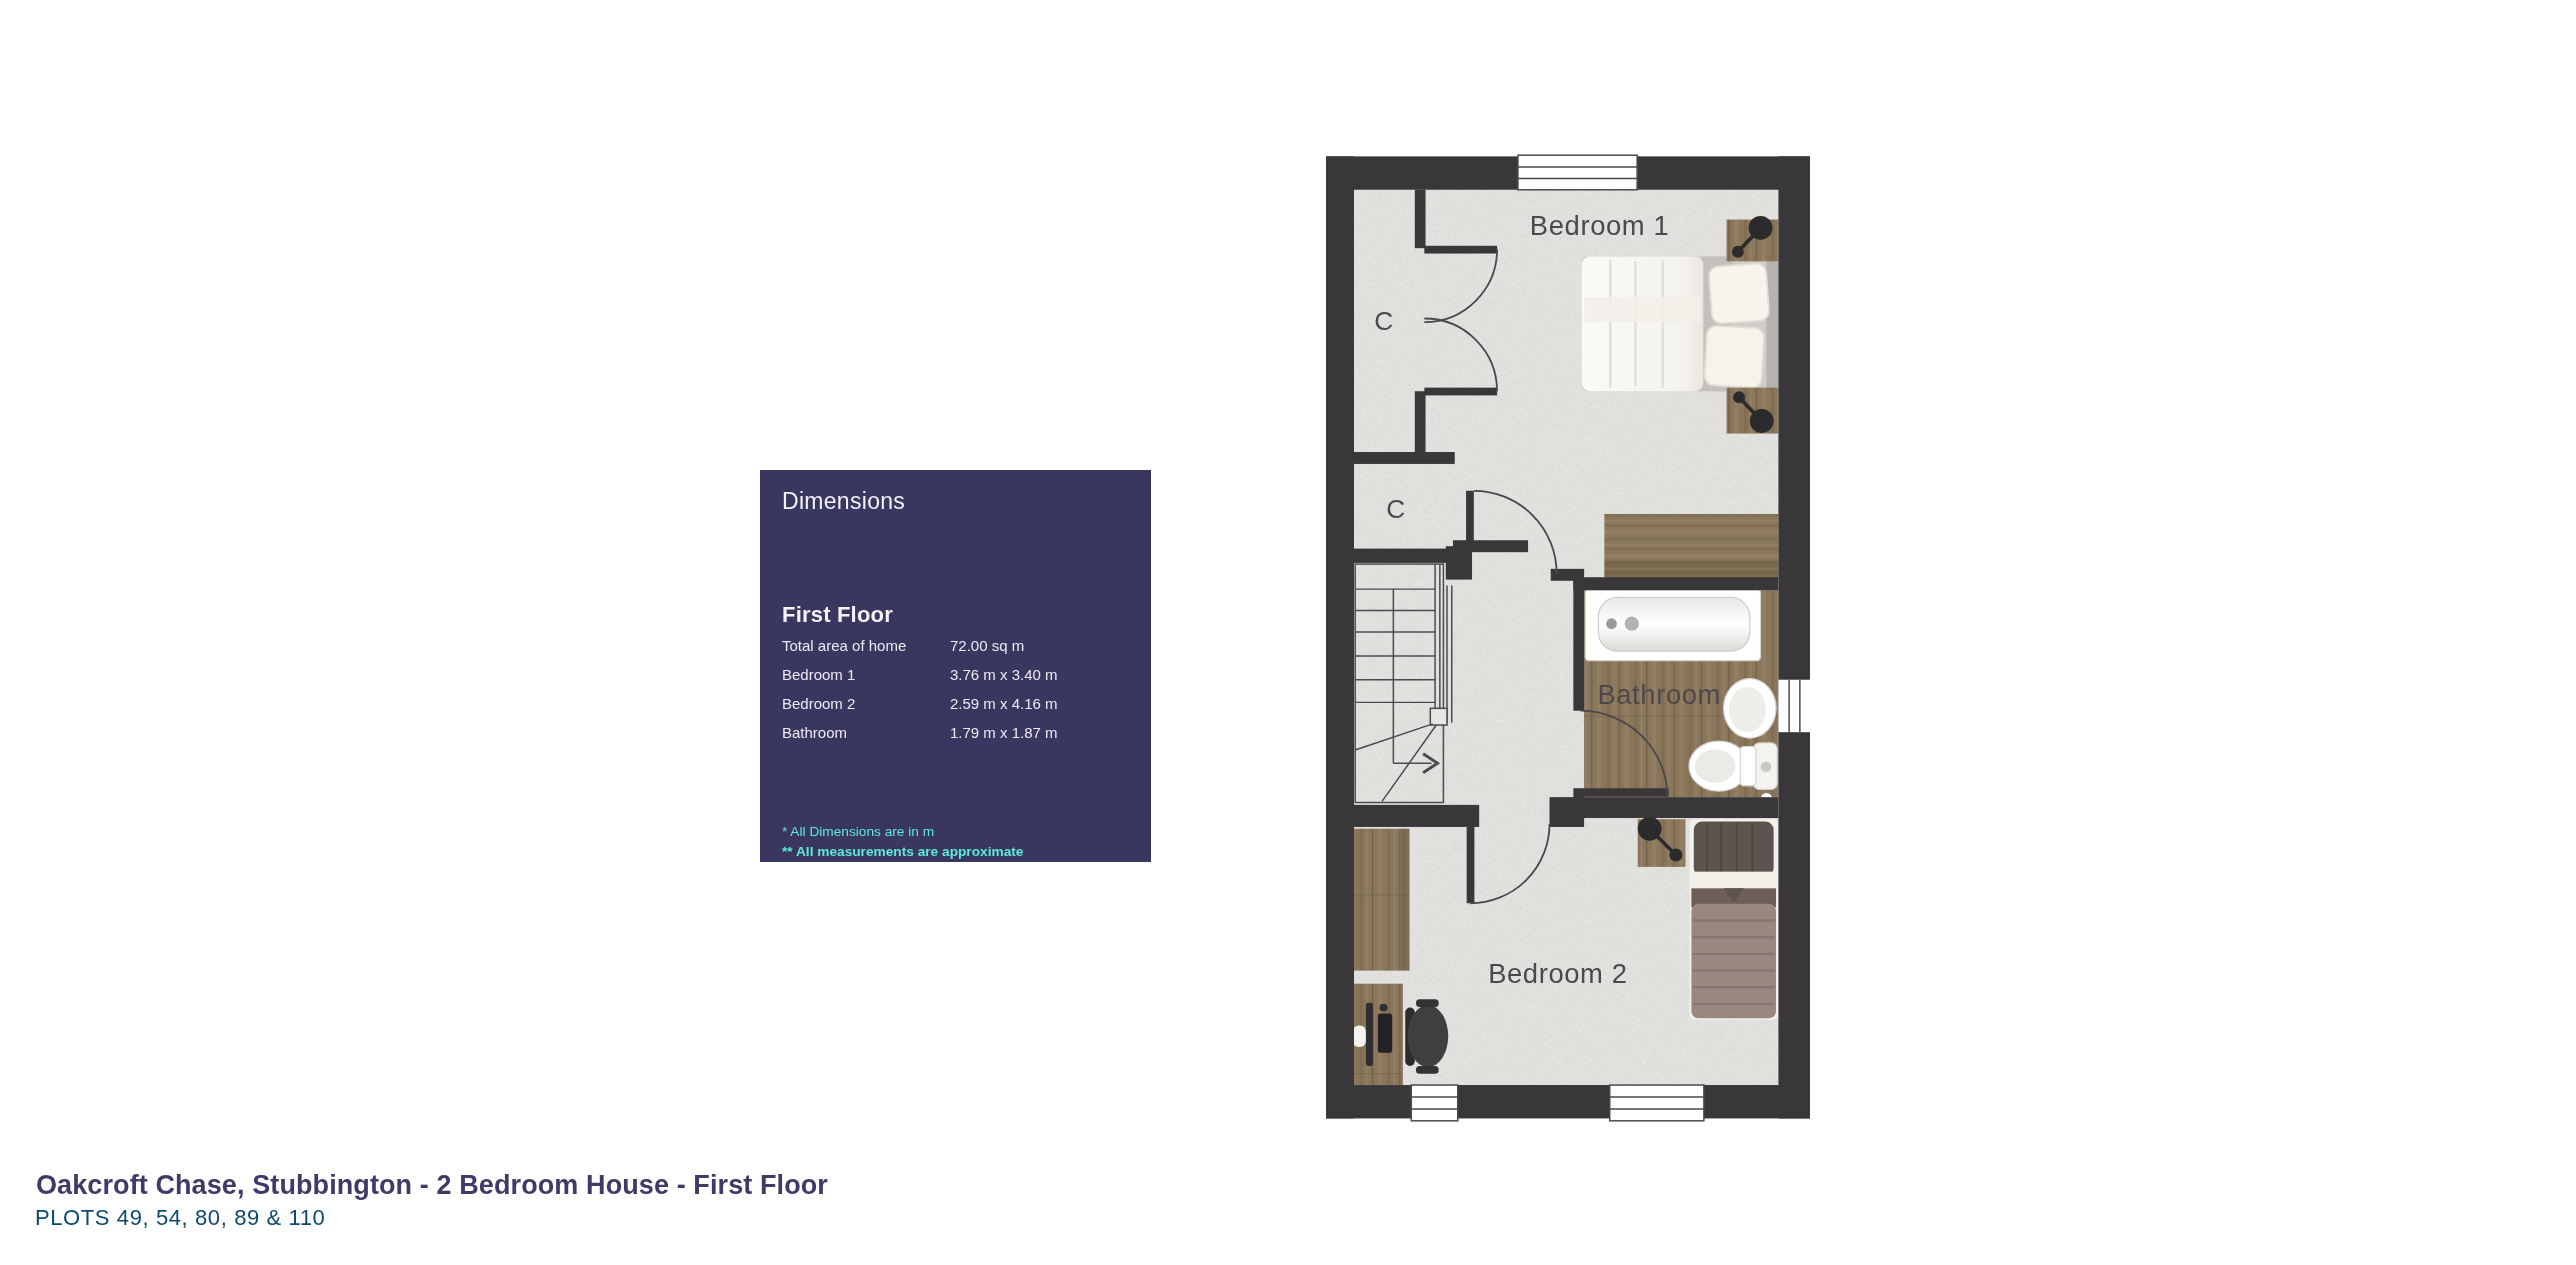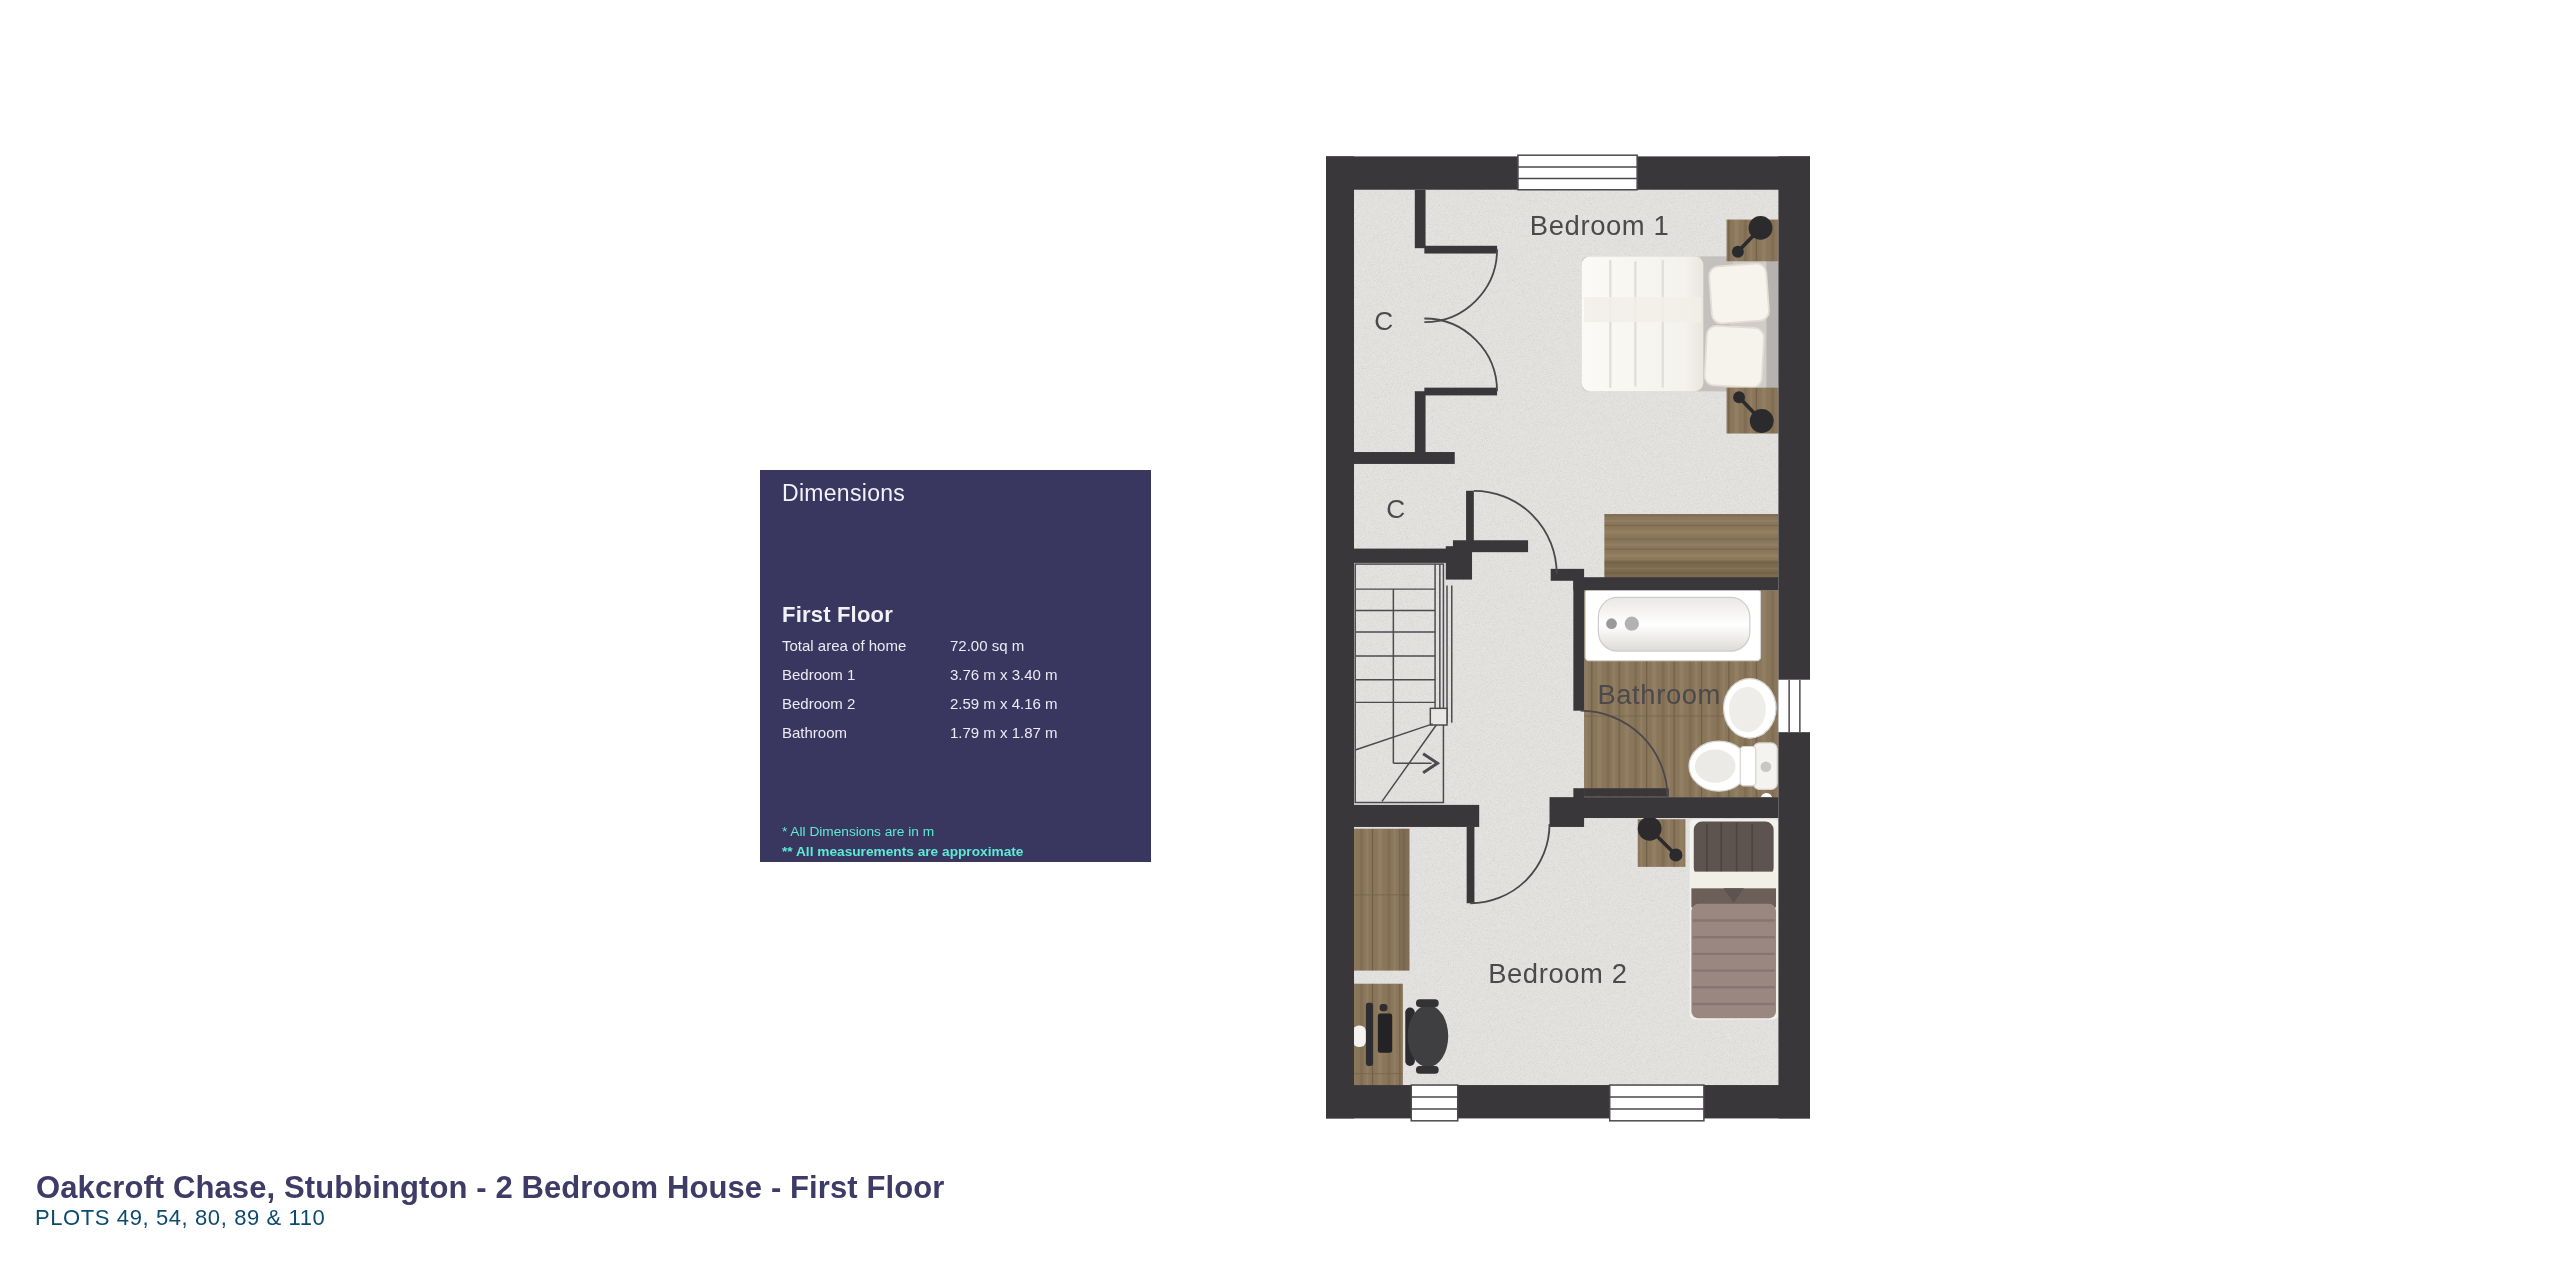--- a/index.html
+++ b/index.html
@@ -1,31 +1,31 @@
 <!DOCTYPE html>
 <html style="font-size:9.5px"><head>
 <meta charset="utf-8">
 <style>
   html,body{margin:0;padding:0;background:#ffffff;}
   .page{position:relative;width:2576px;height:1265px;background:#ffffff;overflow:hidden;
         font-family:"Liberation Sans",sans-serif;}
 
   
   .dim-panel{position:absolute;left:760px;top:470px;width:391px;height:392px;background:#393660;color:#f2f1f6;}
-  .dim-title{position:absolute;left:22px;top:10px;font-size:23px;letter-spacing:0.3px;font-weight:400;}
+  .dim-title{position:absolute;left:22px;top:18px;font-size:23px;letter-spacing:0.3px;font-weight:400;}
   .dim-section{position:absolute;left:22px;top:132px;font-size:22px;font-weight:700;letter-spacing:0.2px;}
   .dim-rows{position:absolute;left:22px;top:162px;width:346px;}
   .dim-row{position:relative;height:29px;font-size:15px;font-weight:400;color:#eceaf2;text-align:center;}
   .dim-row .lab{position:absolute;left:0;top:4.8px;}
   .dim-row .val{position:absolute;left:168px;top:4.8px;}
   .dim-foot{position:absolute;left:22px;font-size:13.7px;color:#5eead4;}
   .fn1{top:354px;} .fn2{top:374px;font-weight:bold;}
 
   
-  .footer-title{position:absolute;left:36px;top:1170px;font-size:31px;font-weight:700;color:#3e3b66;letter-spacing:0.1px;}
+  .footer-title{position:absolute;left:36px;top:1170px;font-size:27px;font-weight:700;color:#3e3b66;letter-spacing:0.1px;}
   .footer-plots{position:absolute;left:35px;top:1205px;font-size:22px;font-weight:400;color:#0c4a6e;letter-spacing:0.6px;}
   .footer-disclaimer{position:absolute;left:38px;top:1238px;font-size:16px;font-weight:400;color:#43406b;}
 
   .plan-wrap{position:absolute;left:1326px;top:154px;width:484px;height:968px;}
   svg text{font-family:"Liberation Sans",sans-serif;}
   .room-label{fill:#4b494b;font-size:46px;letter-spacing:1px;}
   .c-label{fill:#4b494b;font-size:44px;}
 </style>
 </head>
 <body>

